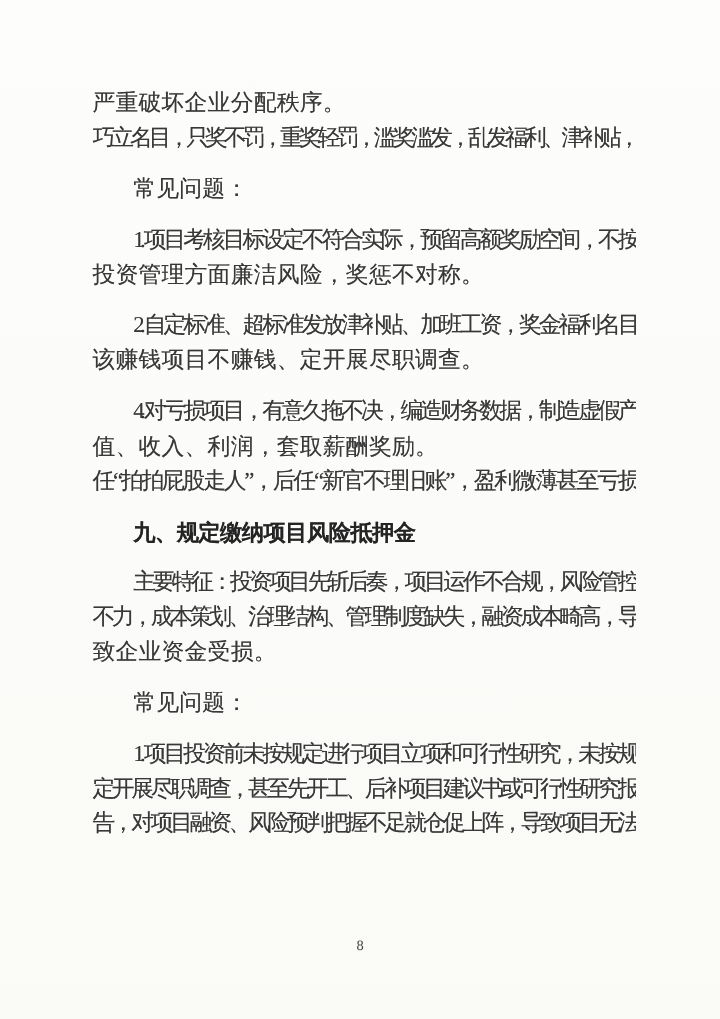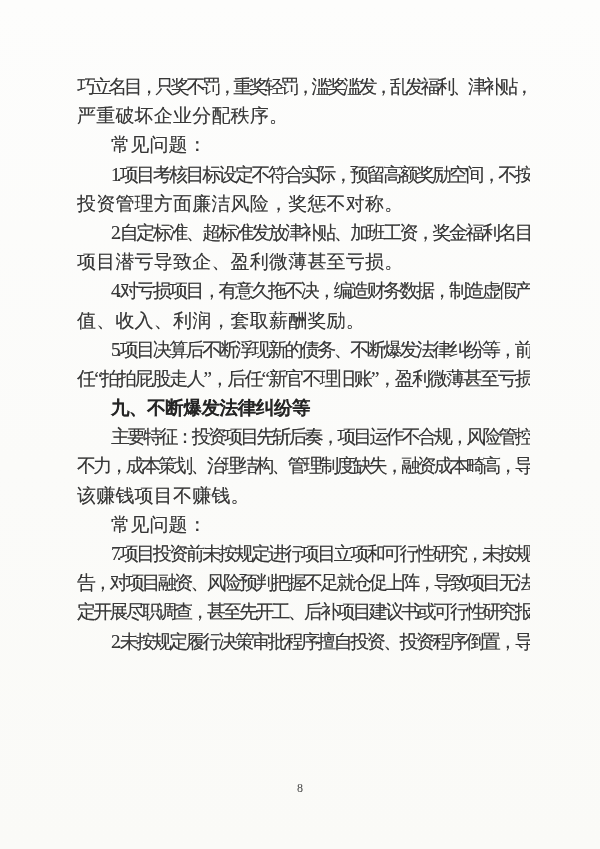--- a/index.html
+++ b/index.html
@@ -27,21 +27,21 @@
     text-shadow: 0 0 0.5px rgba(70,70,70,0.55);
   }
   .just {
     white-space: normal;
     letter-spacing: -3.8px;
     text-align: justify;
     text-align-last: justify;
     text-justify: inter-character;
     overflow: hidden;
   }
-  .ind { text-indent: 34px; }
+  .ind { text-indent: 34px; margin-top: 13px; }
   .heading {
     font-family: "Liberation Sans", "DejaVu Sans", sans-serif;
     font-weight: bold;
     font-size: 18.5px;
     letter-spacing: -0.4px;
     color: #242424;
     text-shadow: 0 0 0.4px rgba(36,36,36,0.6);
   }
   .footer {
     position: absolute;
@@ -52,37 +52,35 @@
     font-size: 12px;
     line-height: 16px;
     color: #454545;
   }
 </style>
 </head>
 <body>
 
 <div class="page">
   <div class="content">
+    <div class="ln">严重破坏企业分配秩序。</div>
     <div class="ln just">巧立名目，只奖不罚，重奖轻罚，滥奖滥发，乱发福利、津补贴，</div>
-    <div class="ln">严重破坏企业分配秩序。</div>
     <div class="ln ind">常见问题：</div>
     <div class="ln ind just">1. 项目考核目标设定不符合实际，预留高额奖励空间，不按</div>
     <div class="ln">投资管理方面廉洁风险，奖惩不对称。</div>
     <div class="ln ind just">2. 自定标准、超标准发放津补贴、加班工资，奖金福利名目</div>
-    <div class="ln">项目潜亏导致企、盈利微薄甚至亏损。</div>
+    <div class="ln">该赚钱项目不赚钱、定开展尽职调查。</div>
     <div class="ln ind just">4. 对亏损项目，有意久拖不决，编造财务数据，制造虚假产</div>
     <div class="ln">值、收入、利润，套取薪酬奖励。</div>
-    <div class="ln ind just">5. 项目决算后不断浮现新的债务、不断爆发法律纠纷等，前</div>
     <div class="ln just">任“拍拍屁股走人”，后任“新官不理旧账”，盈利微薄甚至亏损</div>
-    <div class="ln ind heading">九、不断爆发法律纠纷等</div>
+    <div class="ln ind heading">九、规定缴纳项目风险抵押金</div>
     <div class="ln ind just">主要特征：投资项目先斩后奏，项目运作不合规，风险管控</div>
     <div class="ln just">不力，成本策划、治理结构、管理制度缺失，融资成本畸高，导</div>
-    <div class="ln">该赚钱项目不赚钱。</div>
+    <div class="ln">致企业资金受损。</div>
     <div class="ln ind">常见问题：</div>
-    <div class="ln ind just">7. 项目投资前未按规定进行项目立项和可行性研究，未按规</div>
+    <div class="ln ind just">1. 项目投资前未按规定进行项目立项和可行性研究，未按规</div>
+    <div class="ln just">定开展尽职调查，甚至先开工、后补项目建议书或可行性研究报</div>
     <div class="ln just">告，对项目融资、风险预判把握不足就仓促上阵，导致项目无法</div>
-    <div class="ln just">定开展尽职调查，甚至先开工、后补项目建议书或可行性研究报</div>
-    <div class="ln ind just">2. 未按规定履行决策审批程序擅自投资、投资程序倒置，导</div>
   </div>
   <div class="footer">
     <span>8</span>
   </div>
 </div>
 
 </body></html>

